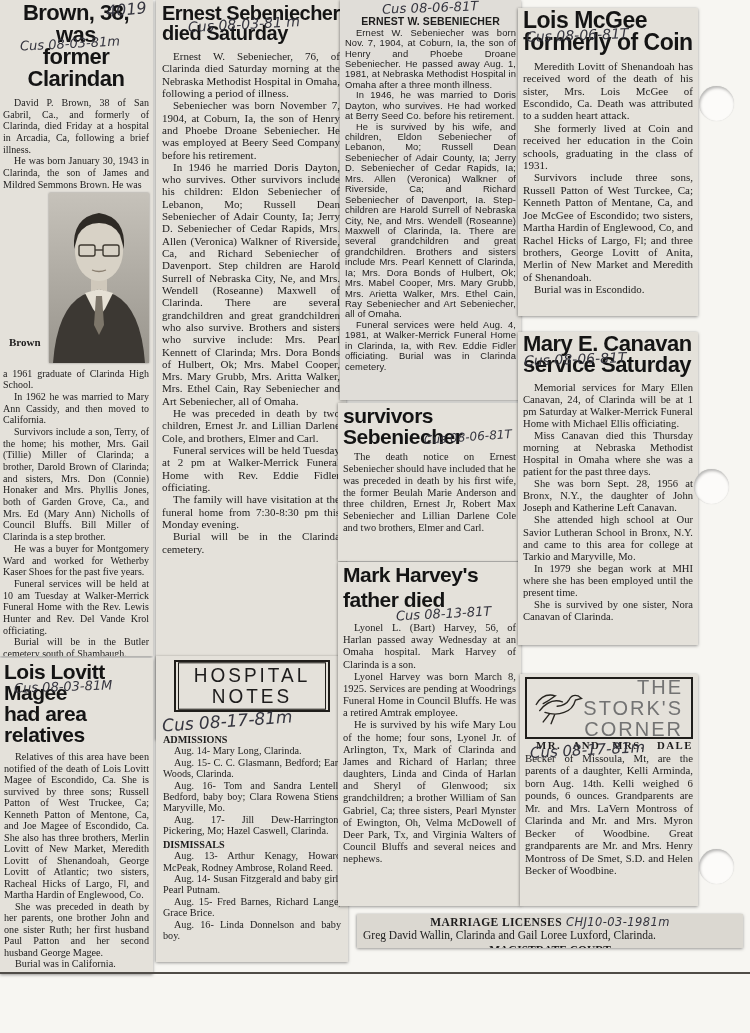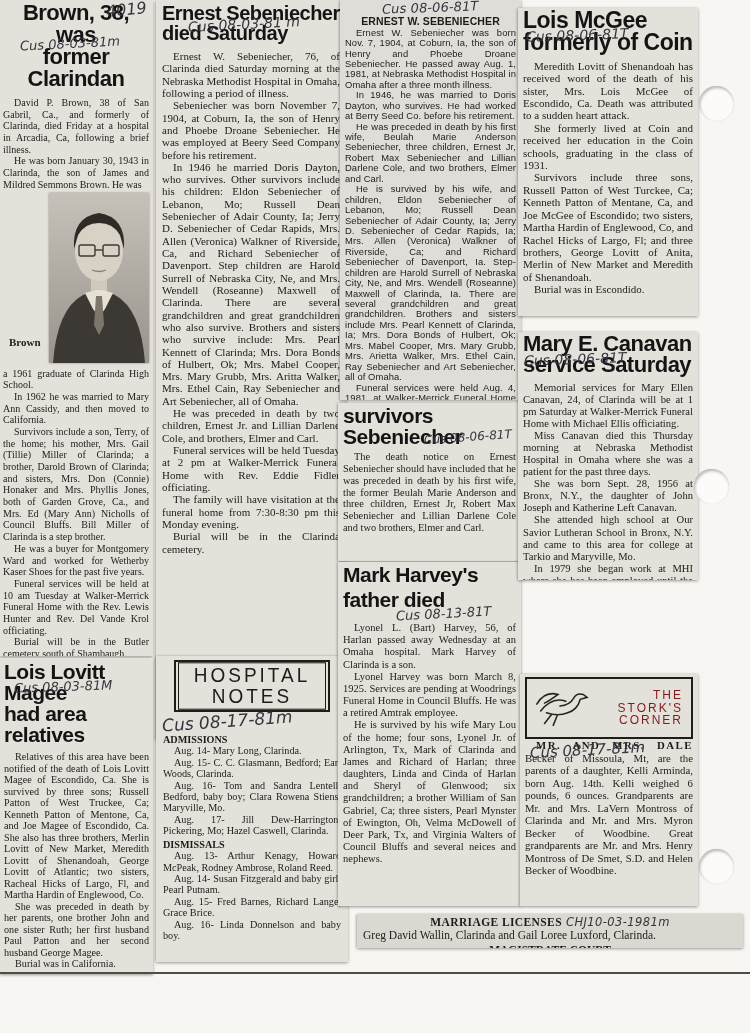--- a/index.html
+++ b/index.html
@@ -31,26 +31,26 @@
      font-size:19px;letter-spacing:3px;line-height:1.05;padding:1px 0;transform:scaleY(1.08);}
   #clip-notice{left:340px;top:0;width:181px;height:400px;padding:2px 5px;
      font-family:"Liberation Sans", sans-serif;font-size:9.4px;line-height:1.11;letter-spacing:.1px;}
   #clip-notice .subhead{text-align:center;font-size:10.5px;margin-top:14px;}
   #clip-survivors{left:338px;top:403px;width:183px;height:158px;padding:2px 5px;font-size:10.4px;line-height:1.14;}
   #clip-survivors .hl{font-size:21px;}
   #clip-harvey{left:338px;top:562px;width:183px;height:344px;padding:2px 5px;font-size:10.5px;line-height:1.16;}
   #clip-harvey .hl{font-size:21px;}
   #clip-mcgee{left:518px;top:0;width:180px;height:308px;padding:2px 5px;font-size:11px;line-height:1.13;margin-top:8px;}
   #clip-mcgee .hl{font-size:23px;line-height:.95;}
-  #clip-canavan{left:518px;top:332px;width:180px;height:248px;padding:2px 5px;font-size:10.6px;line-height:1.14;}
+  #clip-canavan{left:518px;top:332px;width:180px;height:313px;padding:2px 5px;font-size:10.6px;line-height:1.14;}
   #clip-canavan .hl{font-size:22px;line-height:.95;}
   #clip-stork{left:520px;top:674px;width:178px;height:232px;padding:3px 5px;font-size:10.8px;line-height:1.16;}
   #stork-box{border:2.5px solid #1f1d1a;height:58px;display:flex;align-items:center;padding:0 4px;}
-  #stork-titles{flex:1;text-align:right;font-family:"Liberation Sans", sans-serif;font-size:12px;
-     letter-spacing:2px;line-height:1.05;padding-right:4px;color:#7f1d1d;}
+  #stork-titles{flex:1;text-align:right;font-family:"Liberation Sans", sans-serif;font-size:20px;
+     letter-spacing:2px;line-height:1.05;padding-right:4px;color:#737373;}
   #clip-marriage{left:357px;top:914px;width:386px;height:34px;padding:2px 6px;background:#dbd8d1;font-size:11.5px;line-height:1.1;}
   #ml-line1{text-align:center;font-weight:bold;letter-spacing:.4px;}
   #ml-line1 .hand-inline{font-family:"DejaVu Sans", sans-serif;font-style:italic;font-weight:normal;color:#35353f;}
   #ml-line3{text-align:center;font-weight:bold;margin-top:3px;}
   .rule{position:absolute;left:0;top:972px;width:750px;height:2px;background:#504d48;}
   .punch{position:absolute;width:35px;height:35px;border-radius:50%;background:#fcfbf9;
      box-shadow:inset 1px 2px 3px rgba(0,0,0,.28), 0 0 1px rgba(0,0,0,.15);}
 </style>
 </head>
 <body>
@@ -136,21 +136,20 @@
     <p class="para">Aug. 14- Susan Fitzgerald and baby girl, Pearl Putnam.</p>
     <p class="para">Aug. 15- Fred Barnes, Richard Lange, Grace Brice.</p>
     <p class="para">Aug. 16- Linda Donnelson and baby boy.</p>
   </div>
 
   <div class="clip" id="clip-notice" style="background:#e0ddd8;">
     <div class="hand" style="top:1px;left:42px;font-size:13px;transform:rotate(-2deg);">Cus 08-06-81T</div>
     <div class="subhead">ERNEST W. SEBENIECHER</div>
     <p class="para">Ernest W. Sebeniecher was born Nov. 7, 1904, at Coburn, Ia, the son of Henry and Phoebe Droane Sebeniecher. He passed away Aug. 1, 1981, at Nebraska Methodist Hospital in Omaha after a three month illness.</p>
     <p class="para">In 1946, he was married to Doris Dayton, who survives. He had worked at Berry Seed Co. before his retirement.</p>
-    <p class="para">He was preceded in death by his first wife, Beulah Marie Anderson Sebeniecher, three children, Ernest Jr, Robert Max Sebeniecher and Lillian Darlene Cole, and two brothers, Elmer and Carl.</p>
     <p class="para">He is survived by his wife, and children, Eldon Sebeniecher of Lebanon, Mo; Russell Dean Sebeniecher of Adair County, Ia; Jerry D. Sebeniecher of Cedar Rapids, Ia; Mrs. Allen (Veronica) Walkner of Riverside, Ca; and Richard Sebeniecher of Davenport, Ia. Step-children are Harold Surrell of Nebraska City, Ne, and Mrs. Wendell (Roseanne) Maxwell of Clarinda, Ia. There are several grandchildren and great grandchildren. Brothers and sisters include Mrs. Pearl Kennett of Clarinda, Ia; Mrs. Dora Bonds of Hulbert, Ok; Mrs. Mabel Cooper, Mrs. Mary Grubb, Mrs. Arietta Walker, Mrs. Ethel Cain, Ray Sebeniecher and Art Sebeniecher, all of Omaha.</p>
     <p class="para">Funeral services were held Aug. 4, 1981, at Walker-Merrick Funeral Home in Clarinda, Ia, with Rev. Eddie Fidler officiating. Burial was in Clarinda cemetery.</p>
   </div>
 
   <div class="clip" id="clip-survivors">
     <div class="hl">survivors</div>
     <div class="hl">Sebeniecher</div>
     <div class="hand" style="top:28px;left:86px;font-size:12px;transform:rotate(-4deg);">Cus 08-06-81T</div>
     <p class="para" style="margin-top:4px;">The death notice on Ernest Sebeniecher should have included that he was preceded in death by his first wife, the former Beulah Marie Anderson and three children, Ernest Jr, Robert Max Sebeniecher and Lillian Darlene Cole and two brothers, Elmer and Carl.</p>
   </div>

